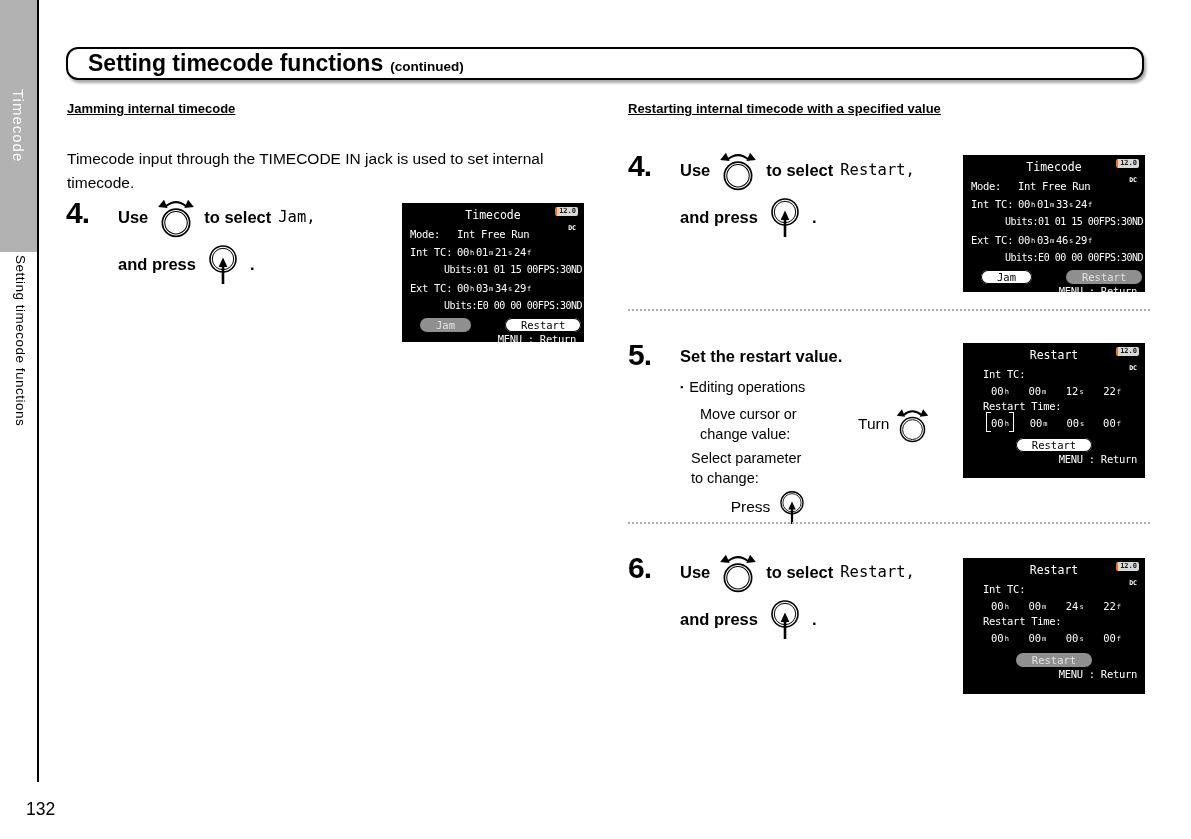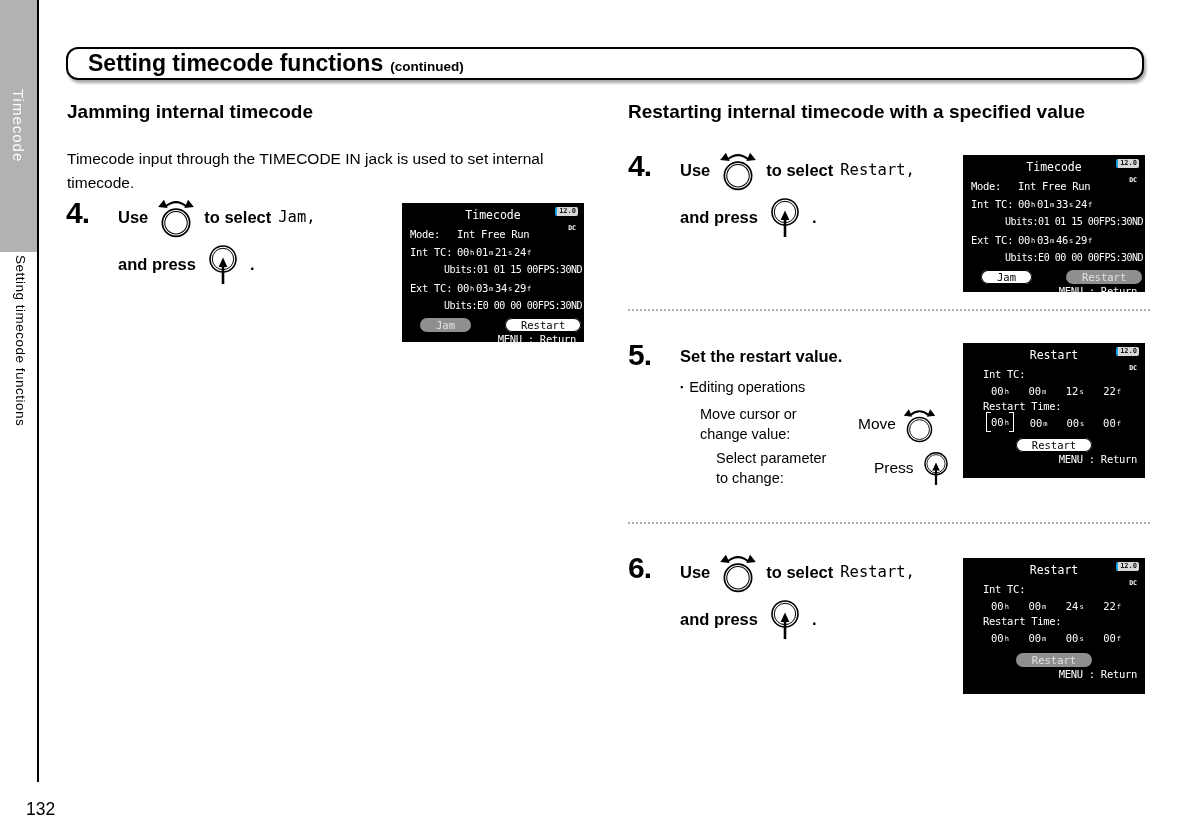--- a/index.html
+++ b/index.html
@@ -17,21 +17,21 @@
   .page-num{position:absolute;left:26px;top:799px;font-size:17.5px;}
 
   
   .banner{position:absolute;left:66px;top:47px;width:1078px;height:33px;background:#fff;
     border:2.5px solid #000;border-radius:12px;box-shadow:2px 3px 3px #a8a8a8;
     display:flex;align-items:center;padding-left:20px;box-sizing:border-box;}
   .banner-title{font-size:23px;font-weight:bold;}
   .banner-cont{font-size:13.5px;font-weight:bold;margin-left:7px;padding-top:5px;}
 
   
-  .col-heading{position:absolute;font-size:19px;font-weight:bold;margin:0;}
+  .col-heading{position:absolute;font-size:13px;font-weight:bold;margin:0;text-decoration:underline;}
   .body-text{position:absolute;left:67px;top:131px;width:530px;font-size:15.5px;line-height:24px;}
 
   .step{position:absolute;}
   .step-num{position:absolute;left:0;top:0;font-size:30px;font-weight:bold;letter-spacing:-1px;}
   .step-line{position:absolute;display:flex;align-items:center;gap:7px;
     font-size:16.5px;font-weight:bold;white-space:nowrap;}
   .mono{font-family:"DejaVu Sans Mono", monospace;font-weight:normal;font-size:15.5px;}
   .step-title{position:absolute;font-size:16.5px;font-weight:bold;white-space:nowrap;}
   .bullet-row{position:absolute;font-size:14.5px;display:flex;align-items:center;gap:6px;white-space:nowrap;}
   .bullet-glyph{font-size:9px;line-height:1;}
@@ -42,39 +42,39 @@
   .dial{display:inline-block;}
   .dotted-sep{position:absolute;left:628px;width:522px;height:0;border-top:2px dotted #aeaeae;}
 
   
   .lcd{position:absolute;background:#000;color:#fff;box-sizing:border-box;
     font-family:"DejaVu Sans Mono", monospace;padding:4px 8px 3px 8px;}
   .lcd-head{display:flex;align-items:flex-start;height:18px;position:relative;}
   .lcd-title{flex:1;text-align:center;font-size:11.5px;padding-top:1px;}
   .batt{position:absolute;right:-2px;top:0;display:flex;flex-direction:column;align-items:flex-end;}
   .batt-cell{background:#d8d8d8;color:#1a1a1a;font-size:7px;font-weight:bold;line-height:9px;
-    padding:0 2px;border-radius:2px;border-left:2px solid #0ea5e9;}
+    padding:0 2px;border-radius:2px;border-left:2px solid #f97316;}
   .batt-dc{font-size:6.5px;font-weight:bold;color:#fff;margin-top:8px;margin-right:2px;}
 
   .trow{display:flex;align-items:baseline;font-size:10.5px;line-height:18px;letter-spacing:-0.3px;white-space:nowrap;}
   .tlbl{width:47px;flex:none;}
   .ubits{padding-left:34px;font-size:10px;letter-spacing:-0.5px;}
   .ubits .fps{}
   .btnrow{display:flex;align-items:center;height:17px;margin-top:1px;}
   .btnrow.spread{padding-left:10px;gap:34px;}
   .btnrow.center{justify-content:center;}
   .lbtn{font-size:10.5px;line-height:14px;padding:0 16px;border-radius:7px;}
   .lbtn.sel{background:#8f8f8f;color:#e2e2e2;}
   .lbtn.white{background:#fff;color:#000;box-shadow:inset 0 0 0 1px #000;}
   .menurow{text-align:right;font-size:10.5px;letter-spacing:-0.3px;line-height:13px;}
 
   .rlbl{font-size:10.5px;line-height:15px;padding-left:12px;letter-spacing:-0.3px;}
   .tc-wide{display:flex;justify-content:space-between;margin:1px 16px 0 20px;font-size:10.5px;line-height:16px;}
   .tc-tight .tcg{margin-right:2px;}
-  .tcg{display:inline-flex;align-items:flex-start;position:relative;}
+  .tcg{display:inline-flex;align-items:flex-end;position:relative;}
   .tcv{font-size:10.5px;}
   .tcu{font-size:7px;margin-left:1px;position:relative;top:1px;}
   .tcg.cur{padding:0 4px;margin:-1px -2px 0 -4px;}
   .tcg.cur::before{content:"";position:absolute;left:-1px;top:-2px;bottom:-1px;width:4px;
     border:1.5px solid #fff;border-right:none;}
   .tcg.cur::after{content:"";position:absolute;right:-1px;top:-2px;bottom:-1px;width:4px;
     border:1.5px solid #fff;border-left:none;}
   .mt{margin-top:0;}
 </style>
 </head>
@@ -279,27 +279,27 @@
   <div class="bullet-row" style="left:52px;top:41px;">
     <span class="bullet-glyph">▪</span>
     <span>Editing operations</span>
   </div>
   <div class="op-row" style="left:72px;top:66px;justify-content:flex-end;">
     <div class="op-lines">
       <div>Move cursor or</div>
       <div>change value:</div>
     </div>
     <div class="op-verb">
-      <span>Move</span>
+      <span>Turn</span>
       <svg class="dial" width="37" height="37">
           <use href="#dial-turn"></use>
         </svg>
     </div>
   </div>
-  <div class="op-row" style="left:88px;top:110px;">
+  <div class="op-row" style="left:63px;top:110px;flex-direction:column;">
     <div class="op-lines">
       <div>Select parameter</div>
       <div>to change:</div>
     </div>
     <div class="op-verb">
       <span>Press</span>
       <svg class="dial" width="34" height="38">
           <use href="#dial-press"></use>
         </svg>
     </div>

